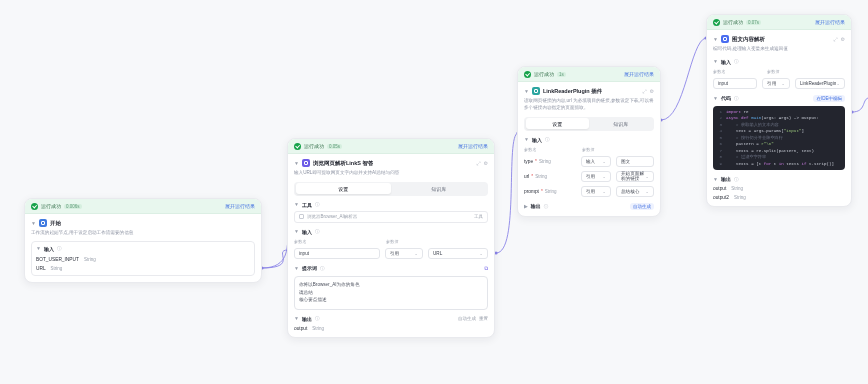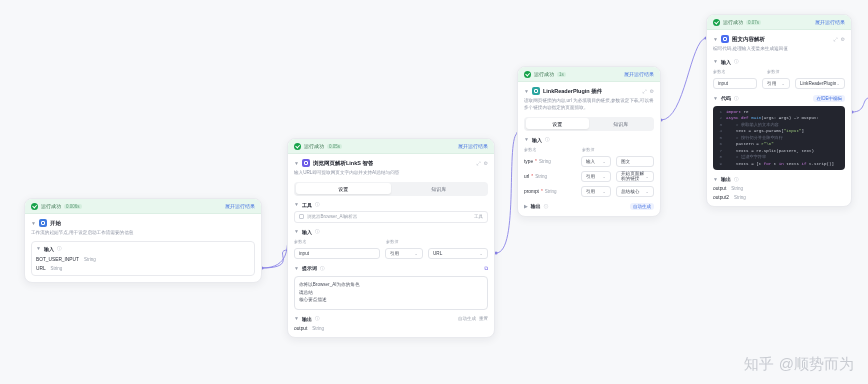--- a/index.html
+++ b/index.html
@@ -434,18 +434,14 @@
           <span class="ptype">String</span>
         </div>
         <div class="prow">
           <span class="pname">output2</span>
           <span class="ptype">String</span>
         </div>
       </div>
     </div>
   </div>
 
-  <div class="watermark">
-    <span class="wm-logo">知乎</span>
-    <span>@顺势而为</span>
-  </div>
 
 </div>
 
 </body></html>

